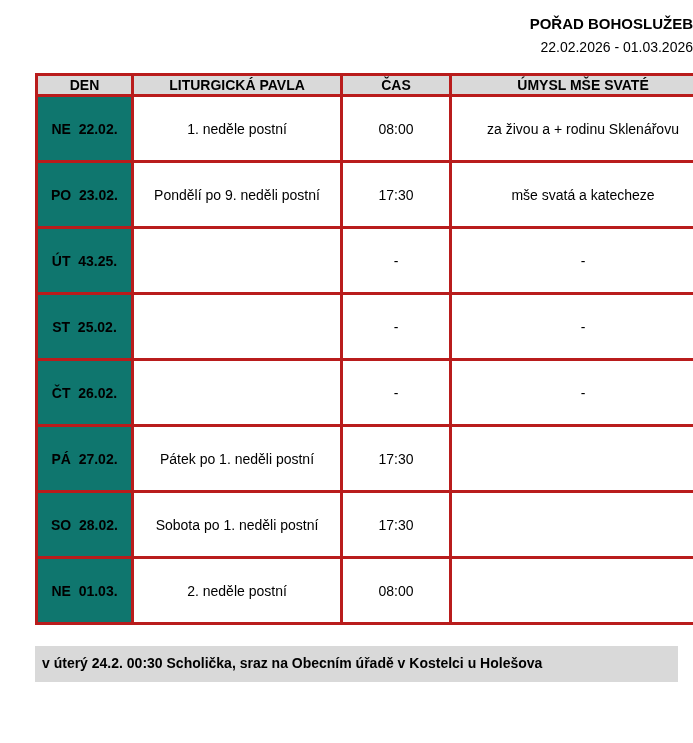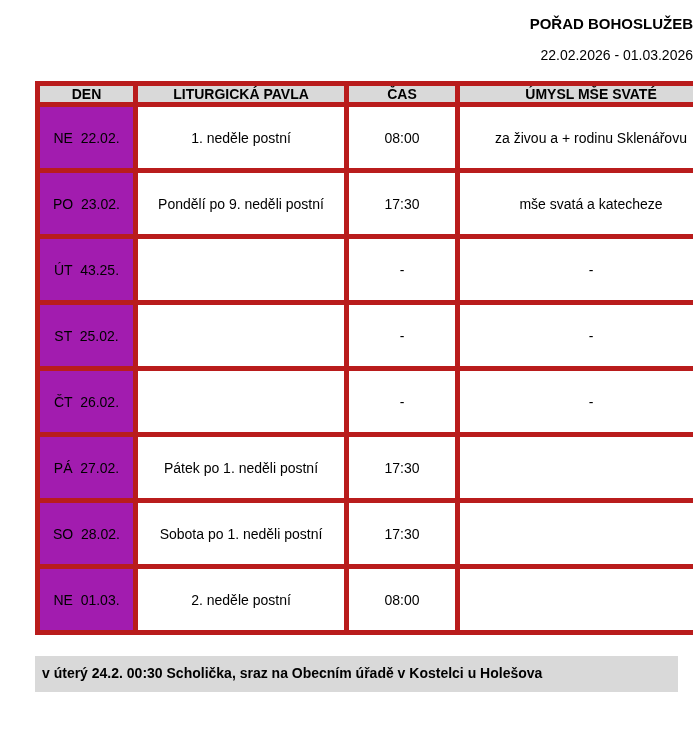--- a/index.html
+++ b/index.html
@@ -20,52 +20,52 @@
     text-align: right;
   }
   .title-line {
     font-size: 15px;
     font-weight: bold;
     line-height: 19px;
   }
   .date-range {
     font-size: 14px;
     font-weight: normal;
-    margin-top: 13px;
+    margin-top: 5px;
     line-height: 18px;
   }
   table.schedule {
     border-collapse: collapse;
     table-layout: fixed;
     width: 643px;
     margin: 17px 0 0 35px;
     border: 2px solid #000000;
   }
   table.schedule th,
   table.schedule td {
-    border: 5px solid #b91c1c;
+    border: 3px solid #b91c1c;
     font-size: 14px;
     text-align: center;
     vertical-align: middle;
     padding: 0 4px;
     overflow: hidden;
   }
   table.schedule thead tr {
     height: 21px;
   }
   table.schedule thead th {
     background: #d9d9d9;
     font-weight: bold;
   }
   table.schedule tbody tr {
     height: 66px;
   }
   td.col-den {
-    background: #a21caf;
-    font-weight: normal;
+    background: #0f766e;
+    font-weight: bold;
     text-align: left;
     padding-left: 7px;
     white-space: pre;
   }
   .col-den-w  { width: 85px; }
   .col-osl-w  { width: 198px; }
   .col-cas-w  { width: 98px; margin-top: 36px; }
   .col-umy-w  { width: 254px; }
   .footer-note {
     width: 643px;

